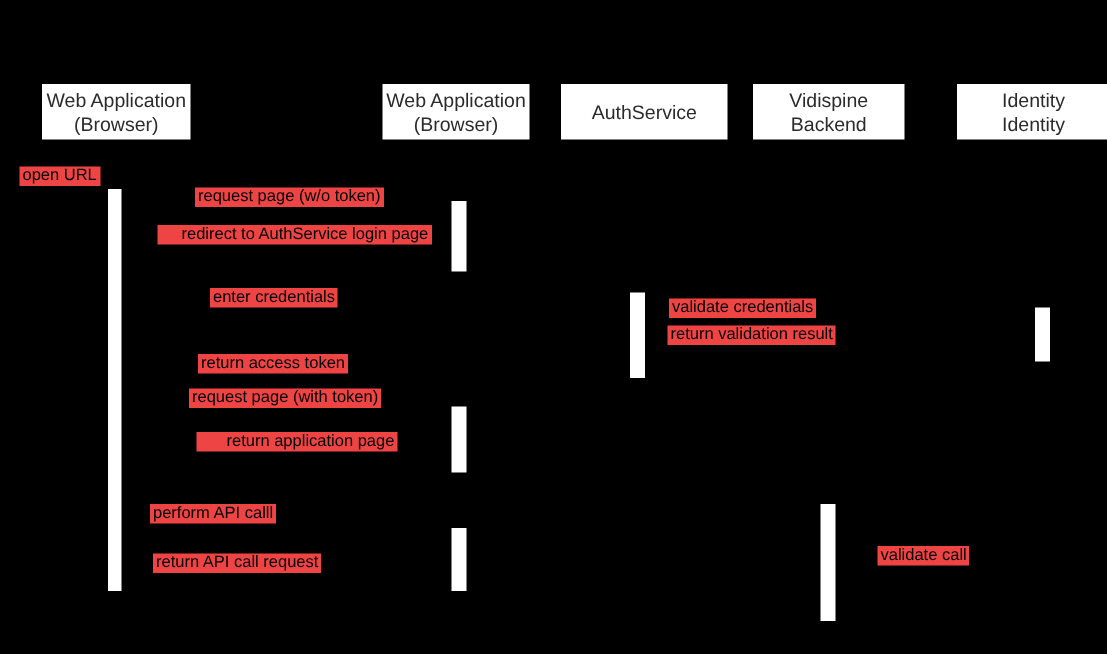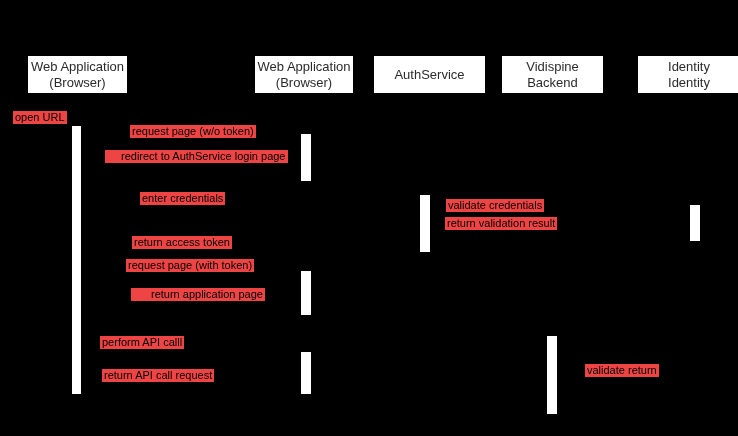--- a/index.html
+++ b/index.html
@@ -80,15 +80,15 @@
   <div class="msg" style="left:130px; top:125px;">request page (w/o token)</div>
   <div class="msg" style="left:105px; top:150px;padding-left:16px;">redirect to AuthService login page</div>
   <div class="msg" style="left:140px; top:192px;">enter credentials</div>
   <div class="msg" style="left:446px; top:199px;">validate credentials</div>
   <div class="msg" style="left:445px; top:217px;">return validation result</div>
   <div class="msg" style="left:132px; top:236px;">return access token</div>
   <div class="msg" style="left:126px; top:259px;">request page (with token)</div>
   <div class="msg" style="left:131px; top:288px;padding-left:20px;">return application page</div>
   <div class="msg" style="left:100px; top:336px;">perform API calll</div>
   <div class="msg" style="left:102px; top:369px;">return API call request</div>
-  <div class="msg" style="left:585px; top:364px;">validate return</div>
+  <div class="msg" style="left:585px; top:364px;">validate call</div>
 
 </div>
 
 </body></html>

